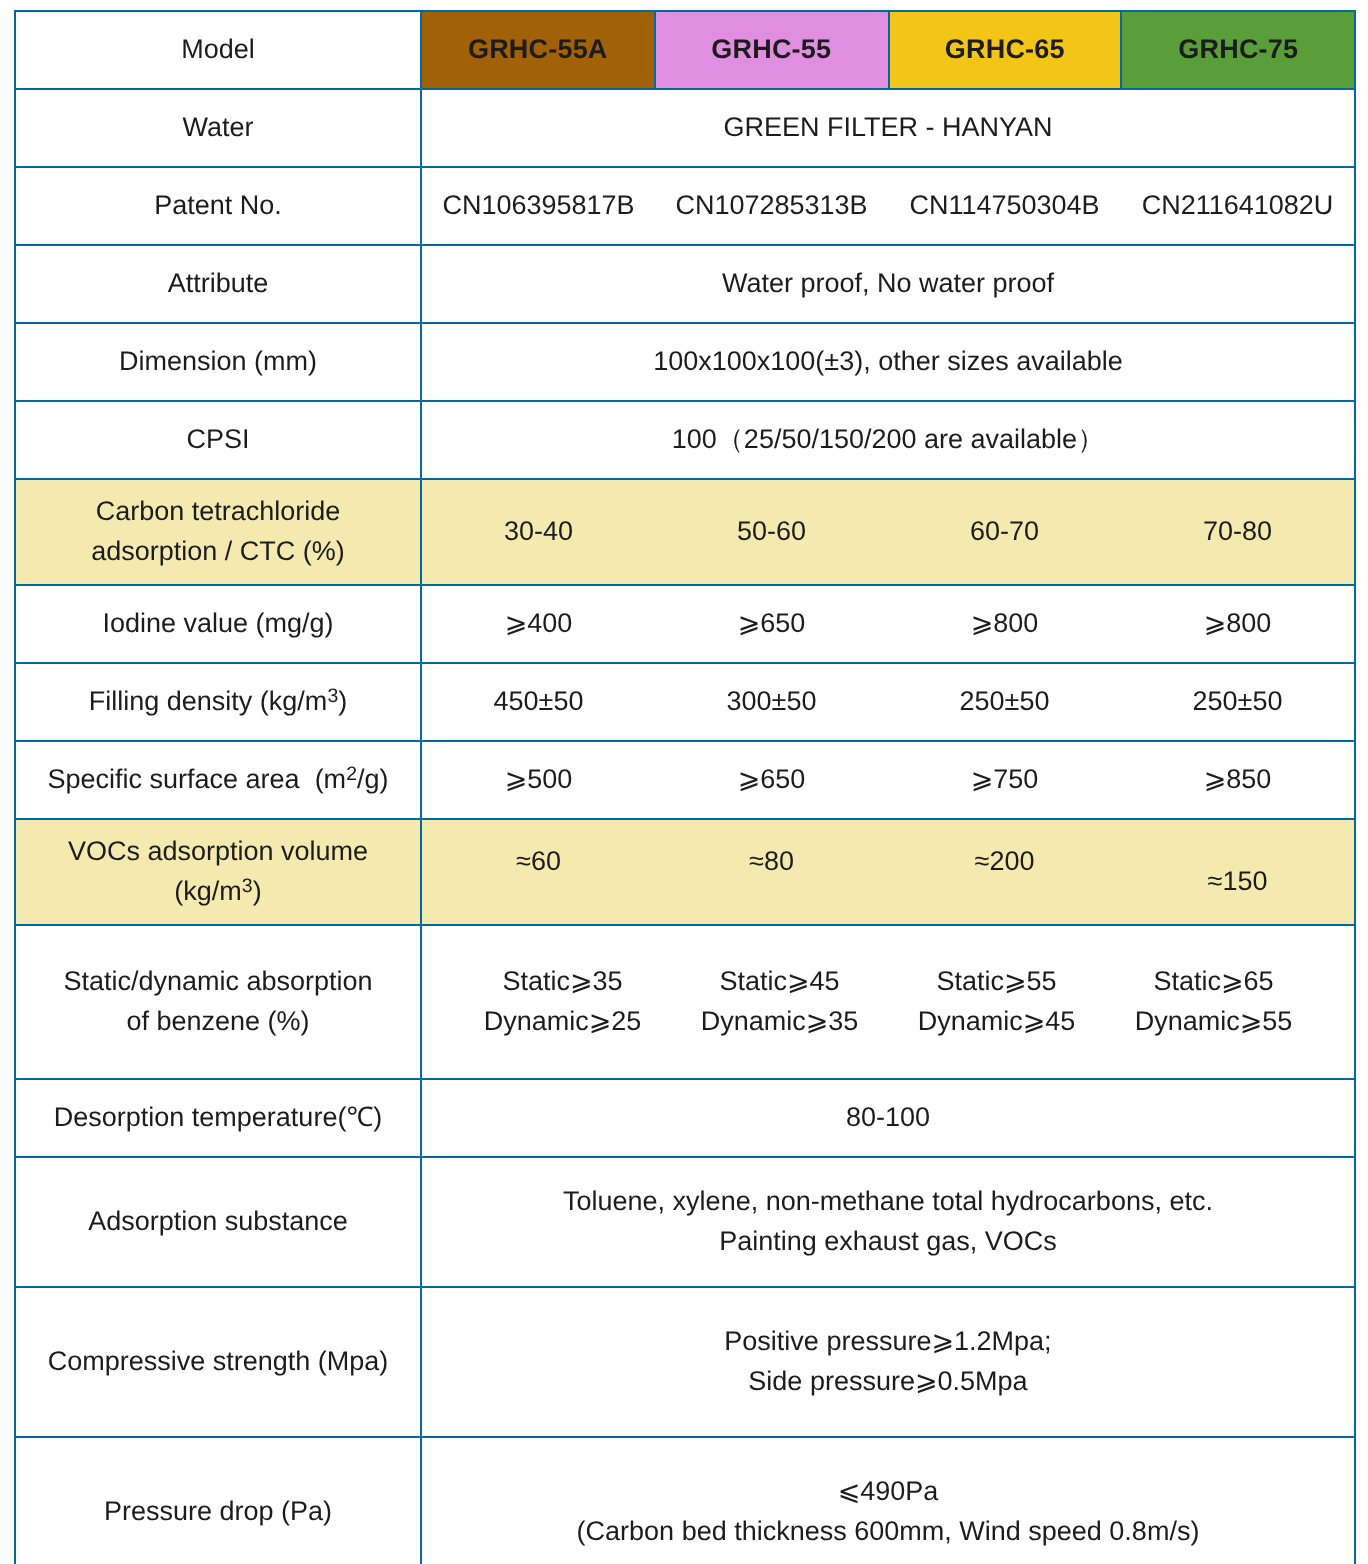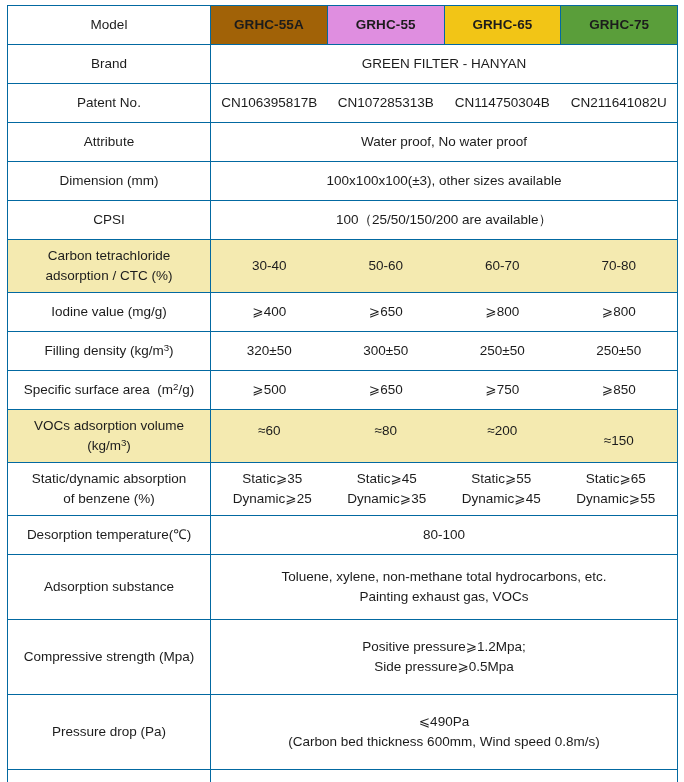--- a/index.html
+++ b/index.html
@@ -79,21 +79,21 @@
   </colgroup>
   <tbody id="spec-body">
       <tr>
         <td class="label tall-1">Model</td>
         <td class="model tall-1" style="background: #a16207;">GRHC-55A</td>
         <td class="model tall-1" style="background: rgb(223, 142, 224);">GRHC-55</td>
         <td class="model tall-1" style="background: rgb(242, 197, 22);">GRHC-65</td>
         <td class="model tall-1" style="background: rgb(90, 158, 58);">GRHC-75</td>
       </tr>
       <tr>
-        <td class="label tall-1">Brand</td>
+        <td class="label tall-1">Water</td>
         <td colspan="4" class="tall-1">GREEN FILTER - HANYAN</td>
       </tr>
       <tr>
         <td class="label tall-1">Patent No.</td>
         <td colspan="4" class="tall-1" style="padding: 0px;">
           <div style="display: flex; width: 100%;">
             <div style="flex: 1 1 0px; text-align: center;">CN106395817B</div>
             <div style="flex: 1 1 0px; text-align: center;">CN107285313B</div>
             <div style="flex: 1 1 0px; text-align: center;">CN114750304B</div>
             <div style="flex: 1 1 0px; text-align: center;">CN211641082U</div>
@@ -134,21 +134,21 @@
             <div style="flex: 1 1 0px; text-align: center;">⩾650</div>
             <div style="flex: 1 1 0px; text-align: center;">⩾800</div>
             <div style="flex: 1 1 0px; text-align: center;">⩾800</div>
           </div>
         </td>
       </tr>
       <tr>
         <td class="label tall-1">Filling density (kg/m<sup>3</sup>)</td>
         <td colspan="4" class="tall-1" style="padding: 0px;">
           <div style="display: flex; width: 100%;">
-            <div style="flex: 1 1 0px; text-align: center;">320±50</div>
+            <div style="flex: 1 1 0px; text-align: center;">450±50</div>
             <div style="flex: 1 1 0px; text-align: center;">300±50</div>
             <div style="flex: 1 1 0px; text-align: center;">250±50</div>
             <div style="flex: 1 1 0px; text-align: center;">250±50</div>
           </div>
         </td>
       </tr>
       <tr>
         <td class="label tall-1">Specific surface area&nbsp; (m<sup>2</sup>/g)</td>
         <td colspan="4" class="tall-1" style="padding: 0px;">
           <div style="display: flex; width: 100%; align-items: flex-end;">
@@ -171,21 +171,21 @@
             <div style="flex: 1 1 0px; text-align: center;">≈200</div>
             <div style="flex: 1 1 0px; text-align: center; margin-top: 10px;">≈150</div>
           </div>
         </td>
       </tr>
       <tr>
         <td class="label tall-2">
           <span class="two-line">Static/dynamic absorption</span>
           <span class="two-line">of benzene (%)</span>
         </td>
-        <td colspan="4" class="tall-2" style="padding: 4px; margin-left: 32px;">
+        <td colspan="4" class="tall-2" style="padding: 16px; margin-left: 32px;">
           <div style="display: flex; width: 100%;">
             <div style="flex: 1 1 0px; text-align: center;">
               <span class="two-line">Static⩾35</span>
               <span class="two-line">Dynamic⩾25</span>
             </div>
             <div style="flex: 1 1 0px; text-align: center;">
               <span class="two-line">Static⩾45</span>
               <span class="two-line">Dynamic⩾35</span>
             </div>
             <div style="flex: 1 1 0px; text-align: center;">

